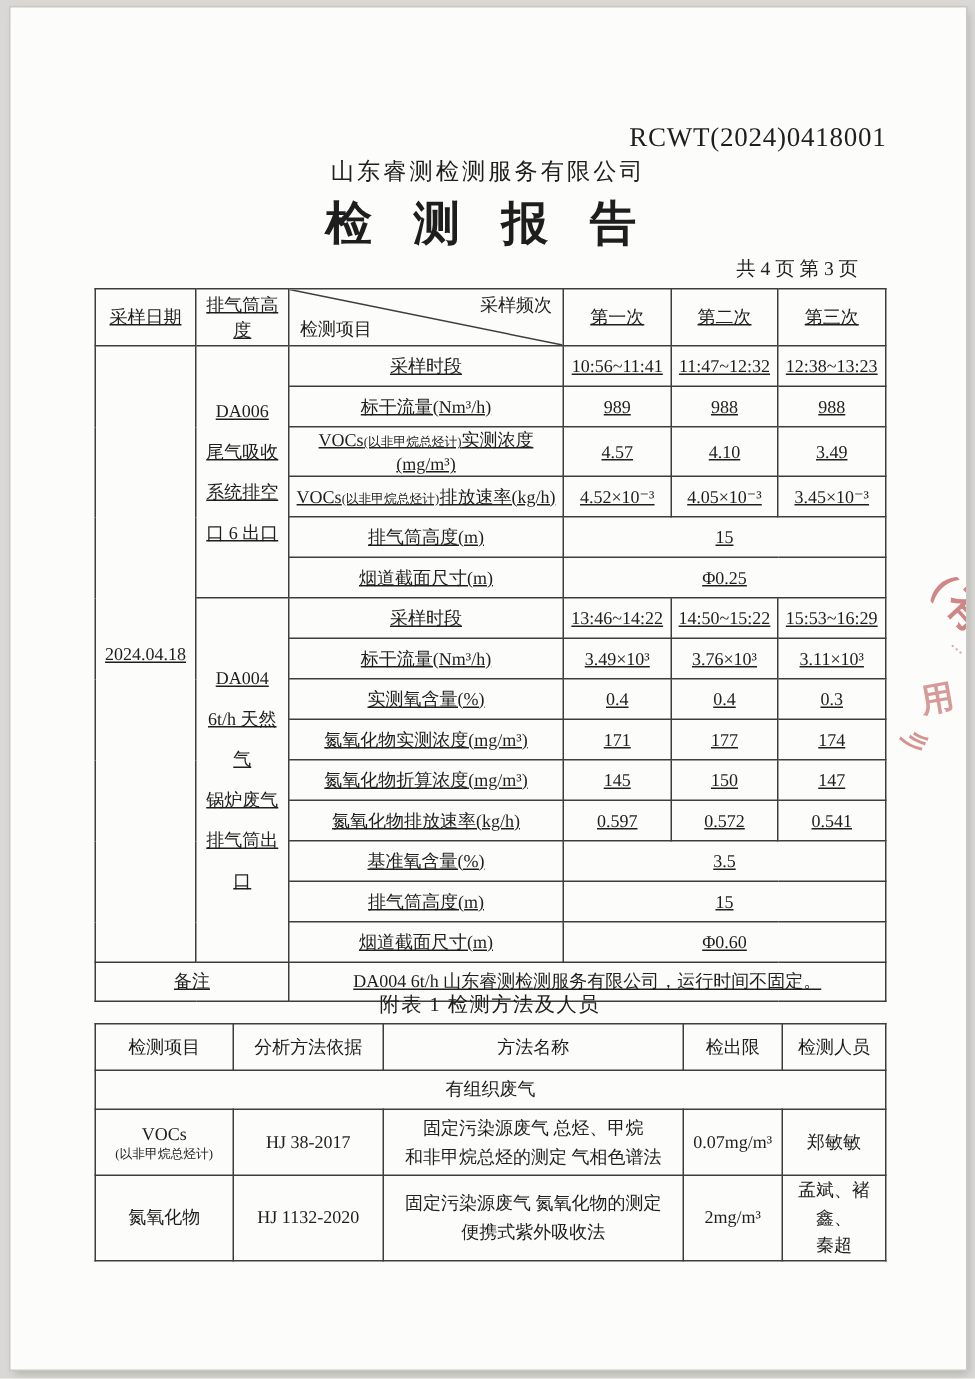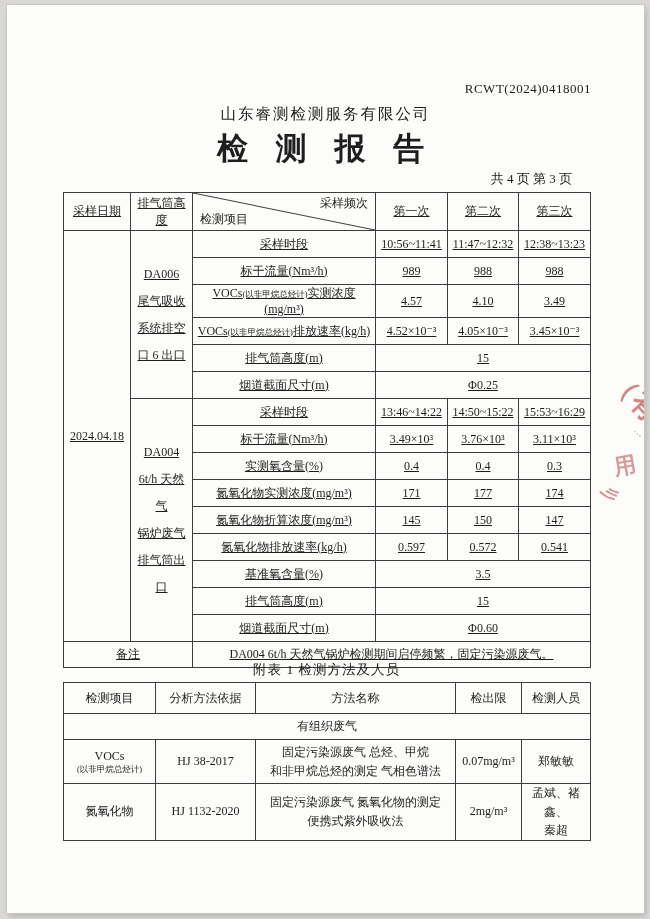--- a/index.html
+++ b/index.html
@@ -6,21 +6,21 @@
   body{
     width:650px;height:919px;background:#d9d8d4;
     font-family:"Liberation Serif","DejaVu Serif",serif;
     color:#1e1e1e;overflow:hidden;position:relative;
   }
   .paper{
     position:absolute;left:7px;top:5px;width:637px;height:908px;
     background:#fcfcfa;box-shadow:0 0 0 1px #c9c8c4, 2px 3px 6px rgba(0,0,0,.18);
     overflow:hidden;
   }
-  .docnum{position:absolute;top:76px;right:53px;font-size:13px;letter-spacing:.5px;}
+  .docnum{position:absolute;top:76px;right:53px;font-size:18px;letter-spacing:.5px;}
   .company{position:absolute;top:99px;left:0;width:100%;text-align:center;font-size:15.5px;letter-spacing:2px;}
   .title{position:absolute;top:123px;left:0;width:100%;text-align:center;font-size:31px;font-weight:bold;letter-spacing:10px;}
   .cap-row{position:absolute;top:165px;left:56px;width:527px;height:20px;font-size:13px;}
   .cap{position:absolute;left:0;width:100%;text-align:center;}
   .pages{position:absolute;right:18px;top:0;background:#fcfcfa;padding-left:6px;}
   table{border-collapse:collapse;table-layout:fixed;}
   td{border:1px solid #3d3d3d;text-align:center;vertical-align:middle;
      font-size:12px;padding:0 2px;overflow:hidden;}
   .t1{position:absolute;top:187px;left:56px;width:527px;text-decoration:underline;}
   .t1 tr{height:27px;}
@@ -173,21 +173,21 @@
       <td>排气筒高度(m)</td>
       <td colspan="3">15</td>
     </tr>
     <tr>
       <td>烟道截面尺寸(m)</td>
       <td colspan="3">Φ0.60</td>
     </tr>
 
     <tr class="rrow">
       <td colspan="2">备注</td>
-      <td colspan="4">DA004   6t/h 天然气锅炉检测期间启停频繁，固定污染源废气。</td>
+      <td colspan="4">DA004   6t/h 山东睿测检测服务有限公司，运行时间不固定。</td>
     </tr>
   </tbody>
     </table>
 
   <div class="t2-title">附表 1   检测方法及人员</div>
 
   <table class="t2">
     <colgroup>
       <col style="width:92px">
         <col style="width:100px">

